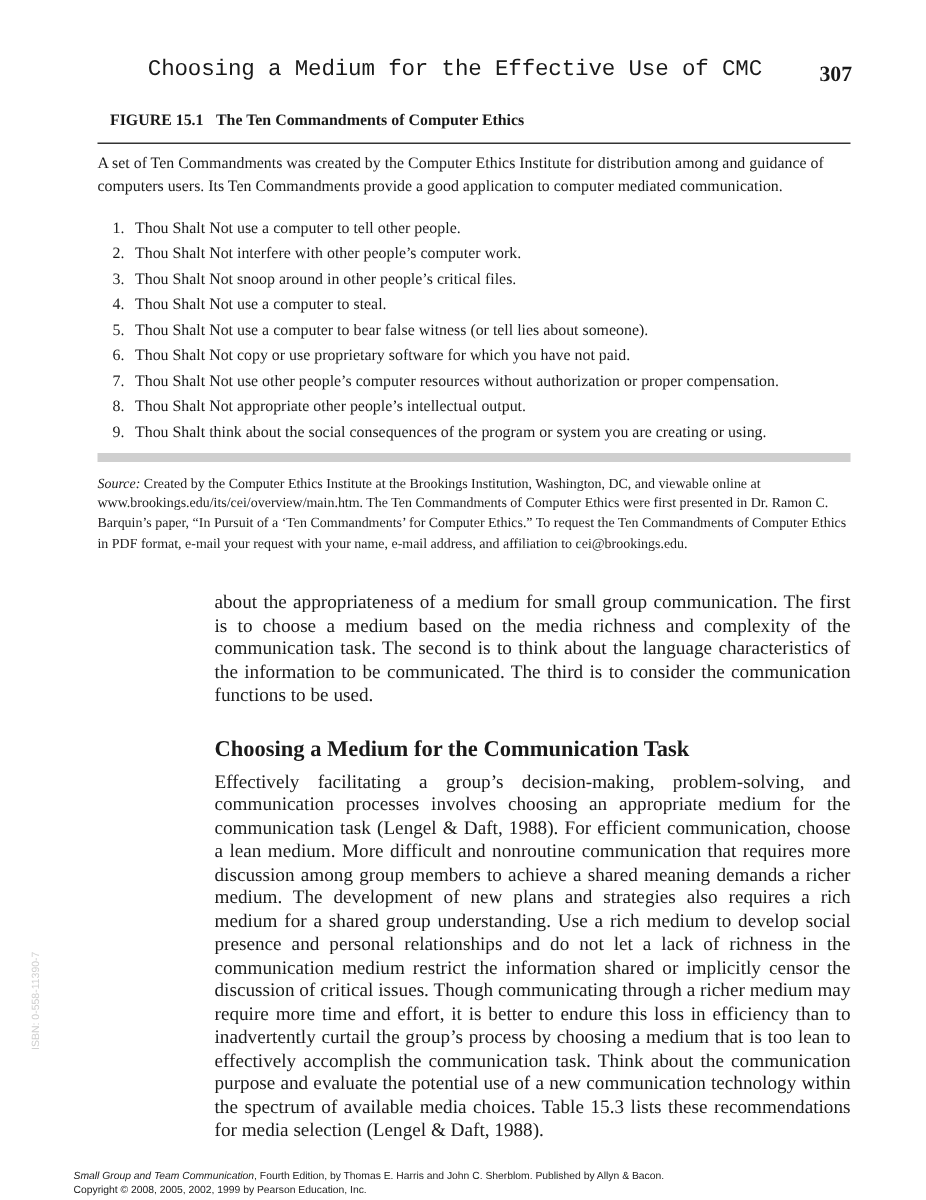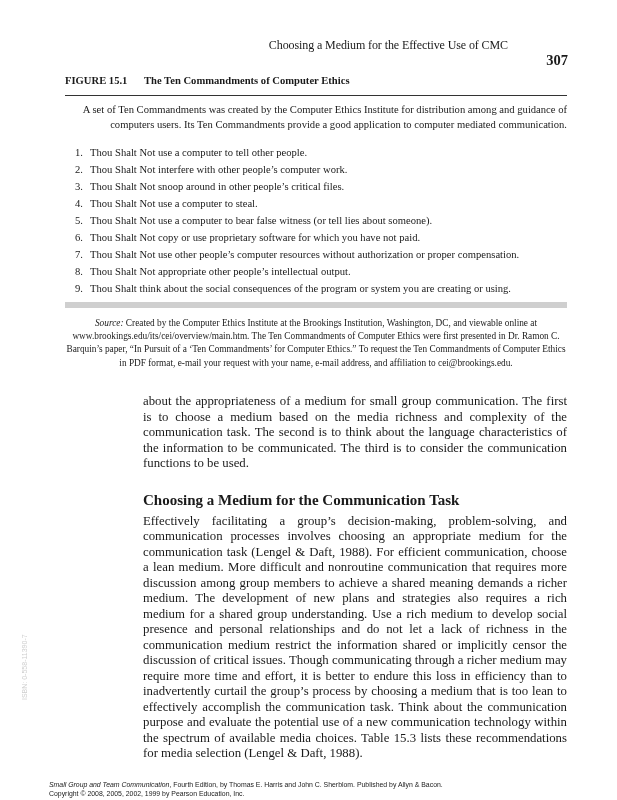--- a/index.html
+++ b/index.html
@@ -1,31 +1,31 @@
 <!DOCTYPE html>
 <html><head>
 <meta charset="utf-8">
 <style>
   html, body { margin: 0; padding: 0; background: #ffffff; }
   body { width: 617px; height: 800px; position: relative; overflow: hidden;
          font-family: "Liberation Serif", "DejaVu Serif", serif; color: #1a1a1a; }
   .running-head { position: absolute; top: 36px; left: 0; width: 568px; height: 18px; }
-  .running-head .rh-title { position: absolute; right: 60px; top: 2px; font-size: 12px; letter-spacing: -0.1px; }
-  .running-head .rh-page { position: absolute; right: 0; top: 16px; font-size: 14.5px; font-weight: bold; }
+  .running-head .rh-title { position: absolute; right: 60px; top: 2px; font-size: 15px; letter-spacing: -0.1px; font-family: Liberation Mono, monospace; }
+  .running-head .rh-page { position: absolute; right: 0; top: 6px; font-size: 14.5px; font-weight: bold; }
 
   .figure-box { position: absolute; left: 65px; top: 75px; width: 502px; }
   .fig-caption { font-size: 10.6px; font-weight: bold; height: 16px; }
-  .fig-caption .fig-num { display: inline-block; width: 79px; }
+  .fig-caption .fig-num { display: inline-block; width: 79px; text-align: center; }
   .fig-rule { border-top: 1px solid #333; margin-top: 4px; }
-  .fig-intro { font-size: 10.6px; line-height: 15px; margin-top: 6px; text-align: right; }
+  .fig-intro { font-size: 10.6px; line-height: 15px; margin-top: 6px; }
   .commandments { list-style: none; margin: 12px 0 0 0; padding: 0; font-size: 10.6px; }
   .commandments li { height: 17px; line-height: 17px; position: relative; padding-left: 25px; white-space: nowrap; }
   .commandments li .num { position: absolute; left: 0; width: 18px; text-align: right; }
   .gray-bar { height: 6px; background: #cfcfcf; margin-top: 5px; }
-  .source { font-size: 9.3px; line-height: 13.2px; margin-top: 9px; text-align: center; }
+  .source { font-size: 9.3px; line-height: 13.2px; margin-top: 9px; }
   .source .source-label { font-style: italic; }
 
   .body-text { position: absolute; left: 143px; top: 394px; width: 424px; font-size: 12.8px; line-height: 15.5px; text-align: justify; }
   .body-text p { margin: 0; }
   .section-heading { font-size: 15px; font-weight: bold; margin: 20px 0 6px 0; line-height: 16px; }
 
   .isbn { position: absolute; left: 21px; top: 700px; transform: rotate(-90deg); transform-origin: left top;
           font-family: "Liberation Sans", "DejaVu Sans", sans-serif; font-size: 7px; color: #cfcfcf; white-space: nowrap; }
   .footer { position: absolute; left: 49px; top: 780px; font-family: "Liberation Sans", "DejaVu Sans", sans-serif;
             font-size: 6.9px; line-height: 9px; color: #1a1a1a; }

